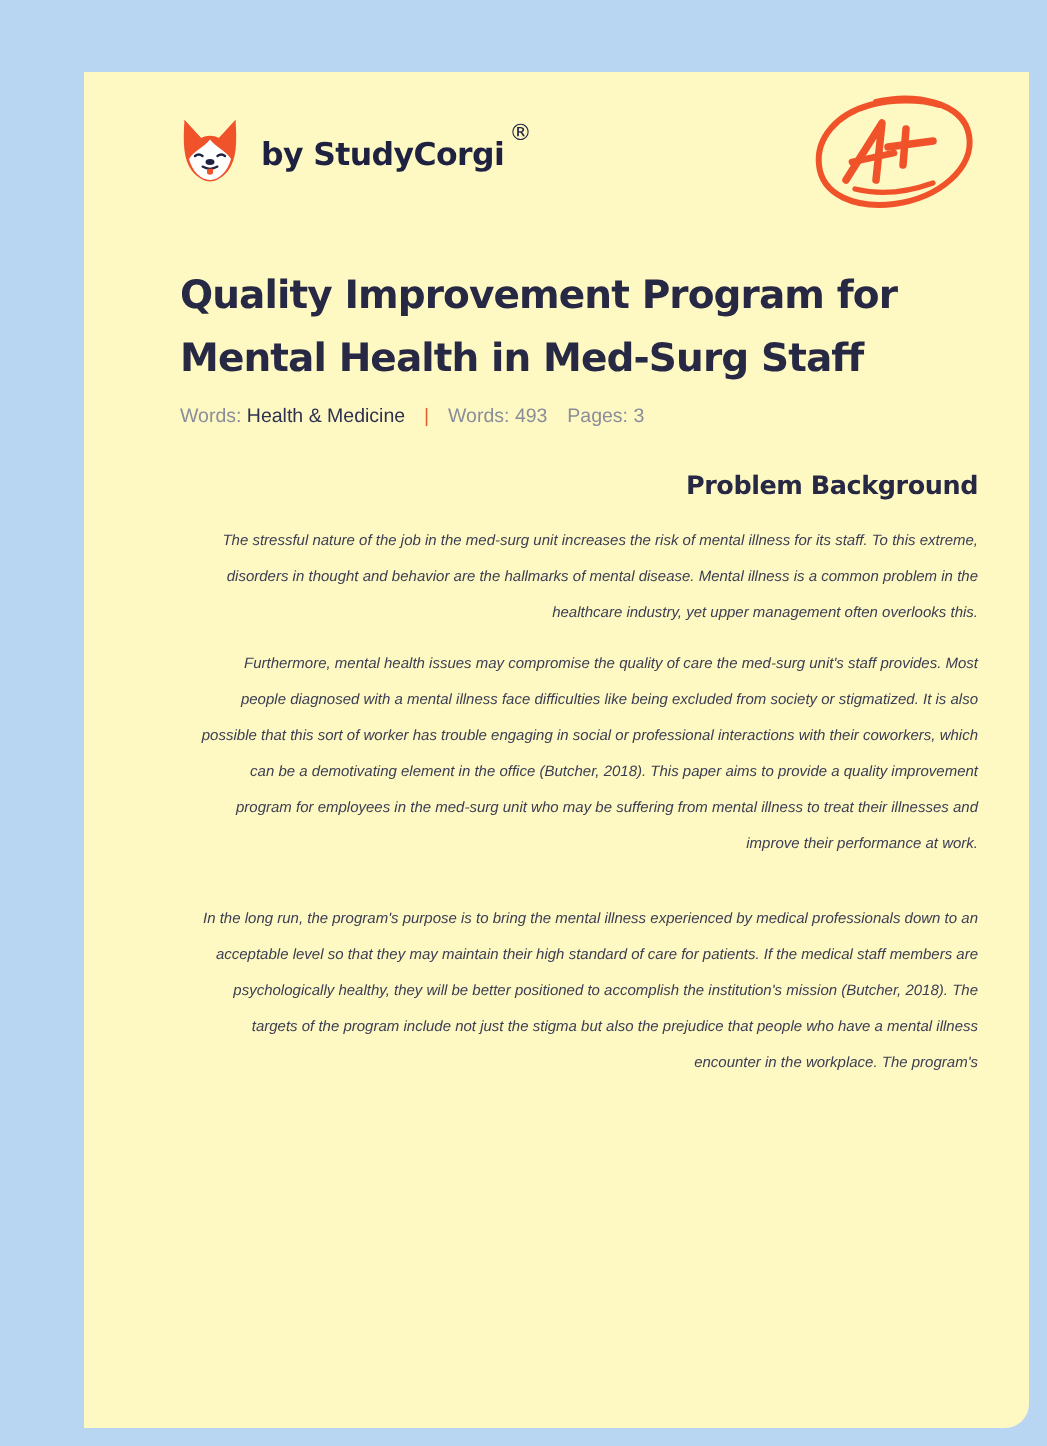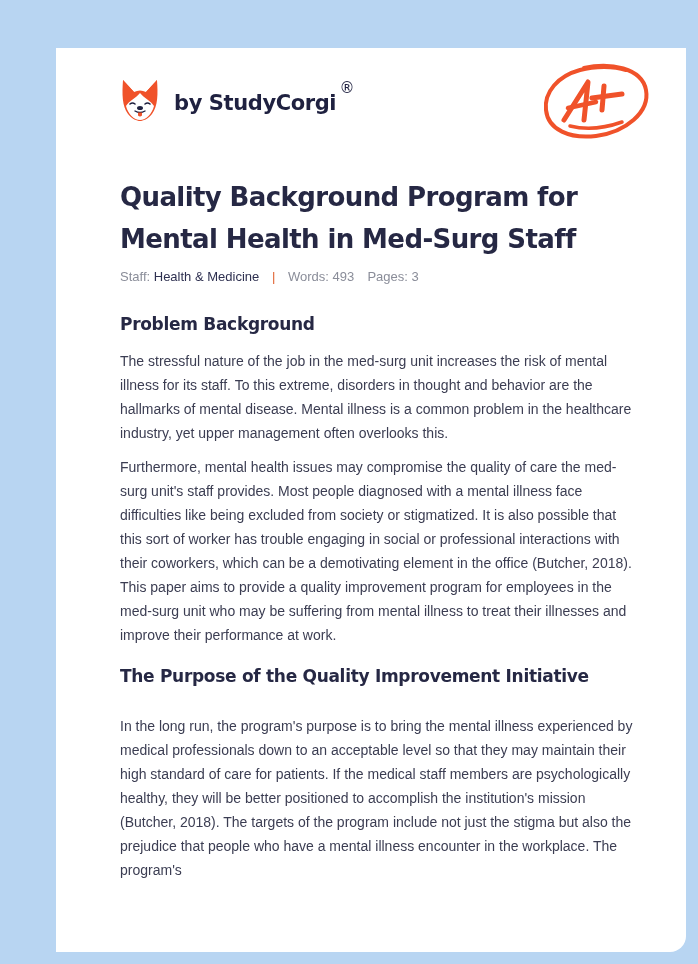--- a/index.html
+++ b/index.html
@@ -13,21 +13,21 @@
       position: relative;
       overflow: hidden;
       font-family: "Liberation Sans", sans-serif;
     }
     .card {
       position: absolute;
       left: 56px;
       top: 48px;
       width: 630px;
       height: 904px;
-      background: #ffffff;
+      background: #fef9c3;
       border-bottom-right-radius: 16px;
       overflow: hidden;
     }
     .header {
       position: absolute;
       left: 64px;
       top: 26px;
       width: 530px;
       height: 70px;
     }
@@ -96,39 +96,41 @@
     .meta .sep {
       color: #e0612f;
       margin: 0 9px 0 9px;
     }
     .meta .gap {
       display: inline-block;
       width: 6px;
     }
     .content {
       position: absolute;
-      left: 64px;
+      left: 76px;
       top: 264px;
       width: 520px;
+      text-align: right;
     }
     h2 {
       margin: 0;
       font-family: "DejaVu Sans", sans-serif;
       font-weight: bold;
       font-size: 17px;
       color: #262844;
       letter-spacing: -0.3px;
       line-height: 24px;
     }
     p {
       margin: 0;
       font-family: "Liberation Sans", sans-serif;
-      font-size: 14px;
+      font-size: 10px;
       line-height: 24px;
       color: #3b3d52;
+      font-style: italic;
     }
     .h-problem { margin-top: 0; }
     .p1 { margin-top: 13px; }
     .p2 { margin-top: 10px; }
     .h-purpose { margin-top: 17px; }
     .p3 { margin-top: 26px; }
   </style>
 </head>
 <body>
 
@@ -169,33 +171,32 @@
       <path d="M30 66 Q54 72 82 62" stroke="#f0522a" stroke-width="3.5" fill="none" stroke-linecap="round"></path>
 
       <path d="M24 60 L48 22 L44 60" stroke="#f0522a" stroke-width="5" fill="none" stroke-linecap="round" stroke-linejoin="round"></path>
       <path d="M28 48 L56 42" stroke="#f0522a" stroke-width="4.5" fill="none" stroke-linecap="round"></path>
 
       <path d="M64 26 L62 50" stroke="#f0522a" stroke-width="5" fill="none" stroke-linecap="round"></path>
       <path d="M52 38 L82 34" stroke="#f0522a" stroke-width="5" fill="none" stroke-linecap="round"></path>
     </svg>
   </div>
 
-  <h1 class="title">Quality Background Program for Mental Health in Med-Surg Staff</h1>
+  <h1 class="title">Quality Improvement Program for Mental Health in Med-Surg Staff</h1>
 
   <div class="meta">
-    <span>Staff:</span>
+    <span>Words:</span>
     <span class="topic-value">Health &amp; Medicine</span>
     <span class="sep">|</span>
     <span>Words: 493</span>
     <span class="gap"></span>
     <span>Pages: 3</span>
   </div>
 
   <div class="content">
     <h2 class="h-problem">Problem Background</h2>
     <p class="p1">The stressful nature of the job in the med-surg unit increases the risk of mental illness for its staff. To this extreme, disorders in thought and behavior are the hallmarks of mental disease. Mental illness is a common problem in the healthcare industry, yet upper management often overlooks this.</p>
     <p class="p2">Furthermore, mental health issues may compromise the quality of care the med-surg unit's staff provides. Most people diagnosed with a mental illness face difficulties like being excluded from society or stigmatized. It is also possible that this sort of worker has trouble engaging in social or professional interactions with their coworkers, which can be a demotivating element in the office (Butcher, 2018). This paper aims to provide a quality improvement program for employees in the med-surg unit who may be suffering from mental illness to treat their illnesses and improve their performance at work.</p>
 
-    <h2 class="h-purpose">The Purpose of the Quality Improvement Initiative</h2>
     <p class="p3">In the long run, the program's purpose is to bring the mental illness experienced by medical professionals down to an acceptable level so that they may maintain their high standard of care for patients. If the medical staff members are psychologically healthy, they will be better positioned to accomplish the institution's mission (Butcher, 2018). The targets of the program include not just the stigma but also the prejudice that people who have a mental illness encounter in the workplace. The program's</p>
   </div>
 
 </div>
 
 </body></html>

